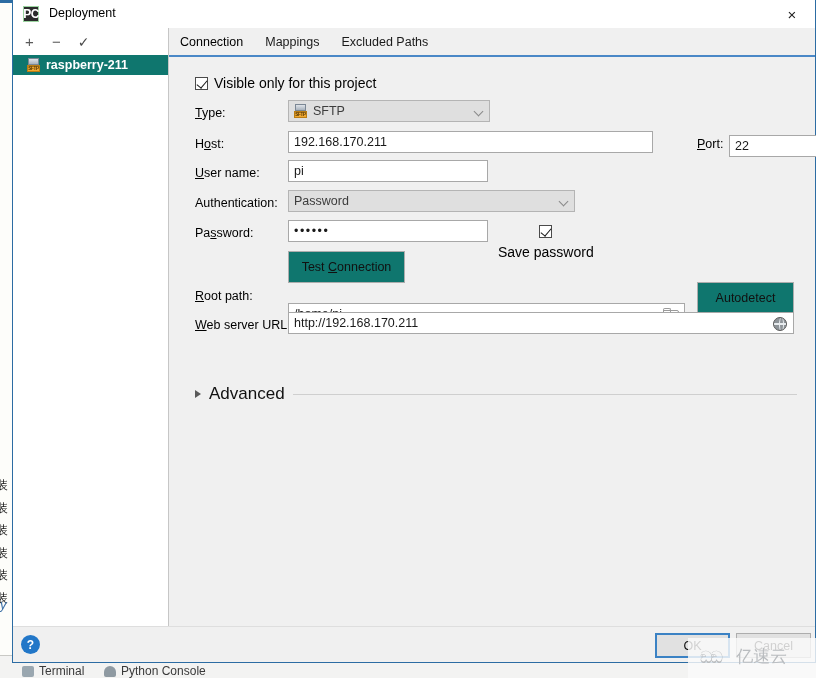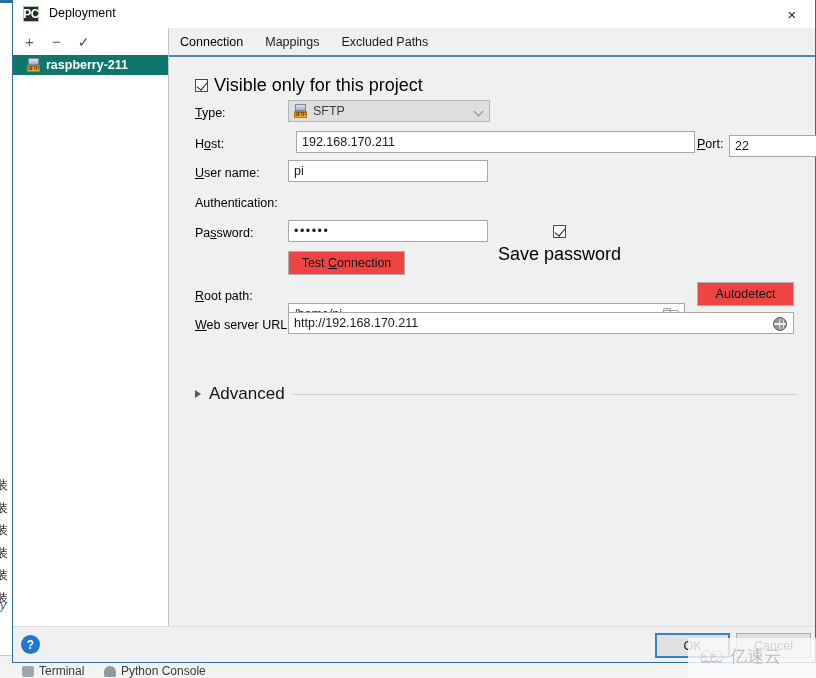--- a/index.html
+++ b/index.html
@@ -180,30 +180,30 @@
     display: flex; align-items: center; padding: 0 5px; gap: 5px;
     cursor: default;
   }
   .chev {
     position: absolute; right: 7px; top: 7px;
     width: 7px; height: 7px;
     border-left: 1.4px solid #8a8a8a; border-bottom: 1.4px solid #8a8a8a;
     transform: rotate(-45deg);
   }
   .btn {
-    position: absolute; height: 24px;
-    background: #ef4444; border: 1px solid #adadad;
+    position: absolute; height: 32px;
+    background: #0f766e; border: 1px solid #adadad;
     font-size: 12.5px; color: #111;
     display: flex; align-items: center; justify-content: center;
     cursor: default;
   }
 
   .chk {
     position: absolute; display: flex; align-items: center; gap: 6px;
-    font-size: 18px; color: #000; cursor: default;
+    font-size: 14px; color: #000; cursor: default;
   }
   .chk .box {
     width: 13px; height: 13px; flex: 0 0 13px;
     background: #ffffff; border: 1px solid #4a4a4a;
     position: relative;
   }
   .chk .box::after {
     content: ""; position: absolute; left: 3px; top: 0px;
     width: 5px; height: 9px;
     border-right: 1.6px solid #1a1a1a; border-bottom: 1.6px solid #1a1a1a;
@@ -284,21 +284,21 @@
     width: 75px; height: 25px;
     background: #e1e1e1; border: 1px solid #adadad;
     font-size: 12.5px; color: #111;
     display: flex; align-items: center; justify-content: center;
     cursor: default;
   }
 
   
   #watermark {
     position: absolute; left: 700px; top: 645px;
-    display: flex; align-items: center; gap: 9px;
+    display: flex; align-items: center; gap: 15px;
     color: #b9bcbf; font-size: 17px;
     font-family: "DejaVu Sans", sans-serif;
     pointer-events: none;
   }
   #watermark .wm-mark {
     font-size: 17px; letter-spacing: -2px;
   }
   #watermark-bg {
     position: absolute; left: 688px; top: 638px;
     width: 128px; height: 40px;
@@ -380,34 +380,38 @@
       <div class="combo" style="left:119px; top:41px; width:202px;">
         <span class="sftp-ico">
           <span class="box"></span>
           <span class="tag">SFTP</span>
         </span>
         <span>SFTP</span>
         <span class="chev"></span>
       </div>
 
       <div class="lbl" style="left:26px; top:78px;">H<span class="mn">o</span>st:</div>
-      <div class="txtfield" style="left:119px; top:72px; width:399px;margin-left:8px;">
+      <div class="txtfield" style="left:119px; top:72px; width:365px;">
         <span>192.168.170.211</span>
       </div>
       <div class="lbl" style="left:528px; top:78px;"><span class="mn">P</span>ort:</div>
       <div class="txtfield" style="left:560px; top:76px; width:88px;">
         <span>22</span>
       </div>
 
       <div class="lbl" style="left:26px; top:107px;"><span class="mn">U</span>ser name:</div>
       <div class="txtfield" style="left:119px; top:101px; width:200px;">
         <span>pi</span>
       </div>
 
       <div class="lbl" style="left:26px; top:137px;">Authentication:</div>
+      <div class="combo" style="left:119px; top:131px; width:287px;">
+        <span>Password</span>
+        <span class="chev"></span>
+      </div>
 
       <div class="lbl" style="left:26px; top:167px;">Pa<span class="mn">s</span>sword:</div>
       <div class="txtfield" style="left:119px; top:161px; width:200px; letter-spacing:1.5px;">
         <span>••••••</span>
       </div>
       <div class="chk" style="left:329px; top:166px;flex-direction:column;">
         <span class="box"></span>
         <span>Save password</span>
       </div>
 

